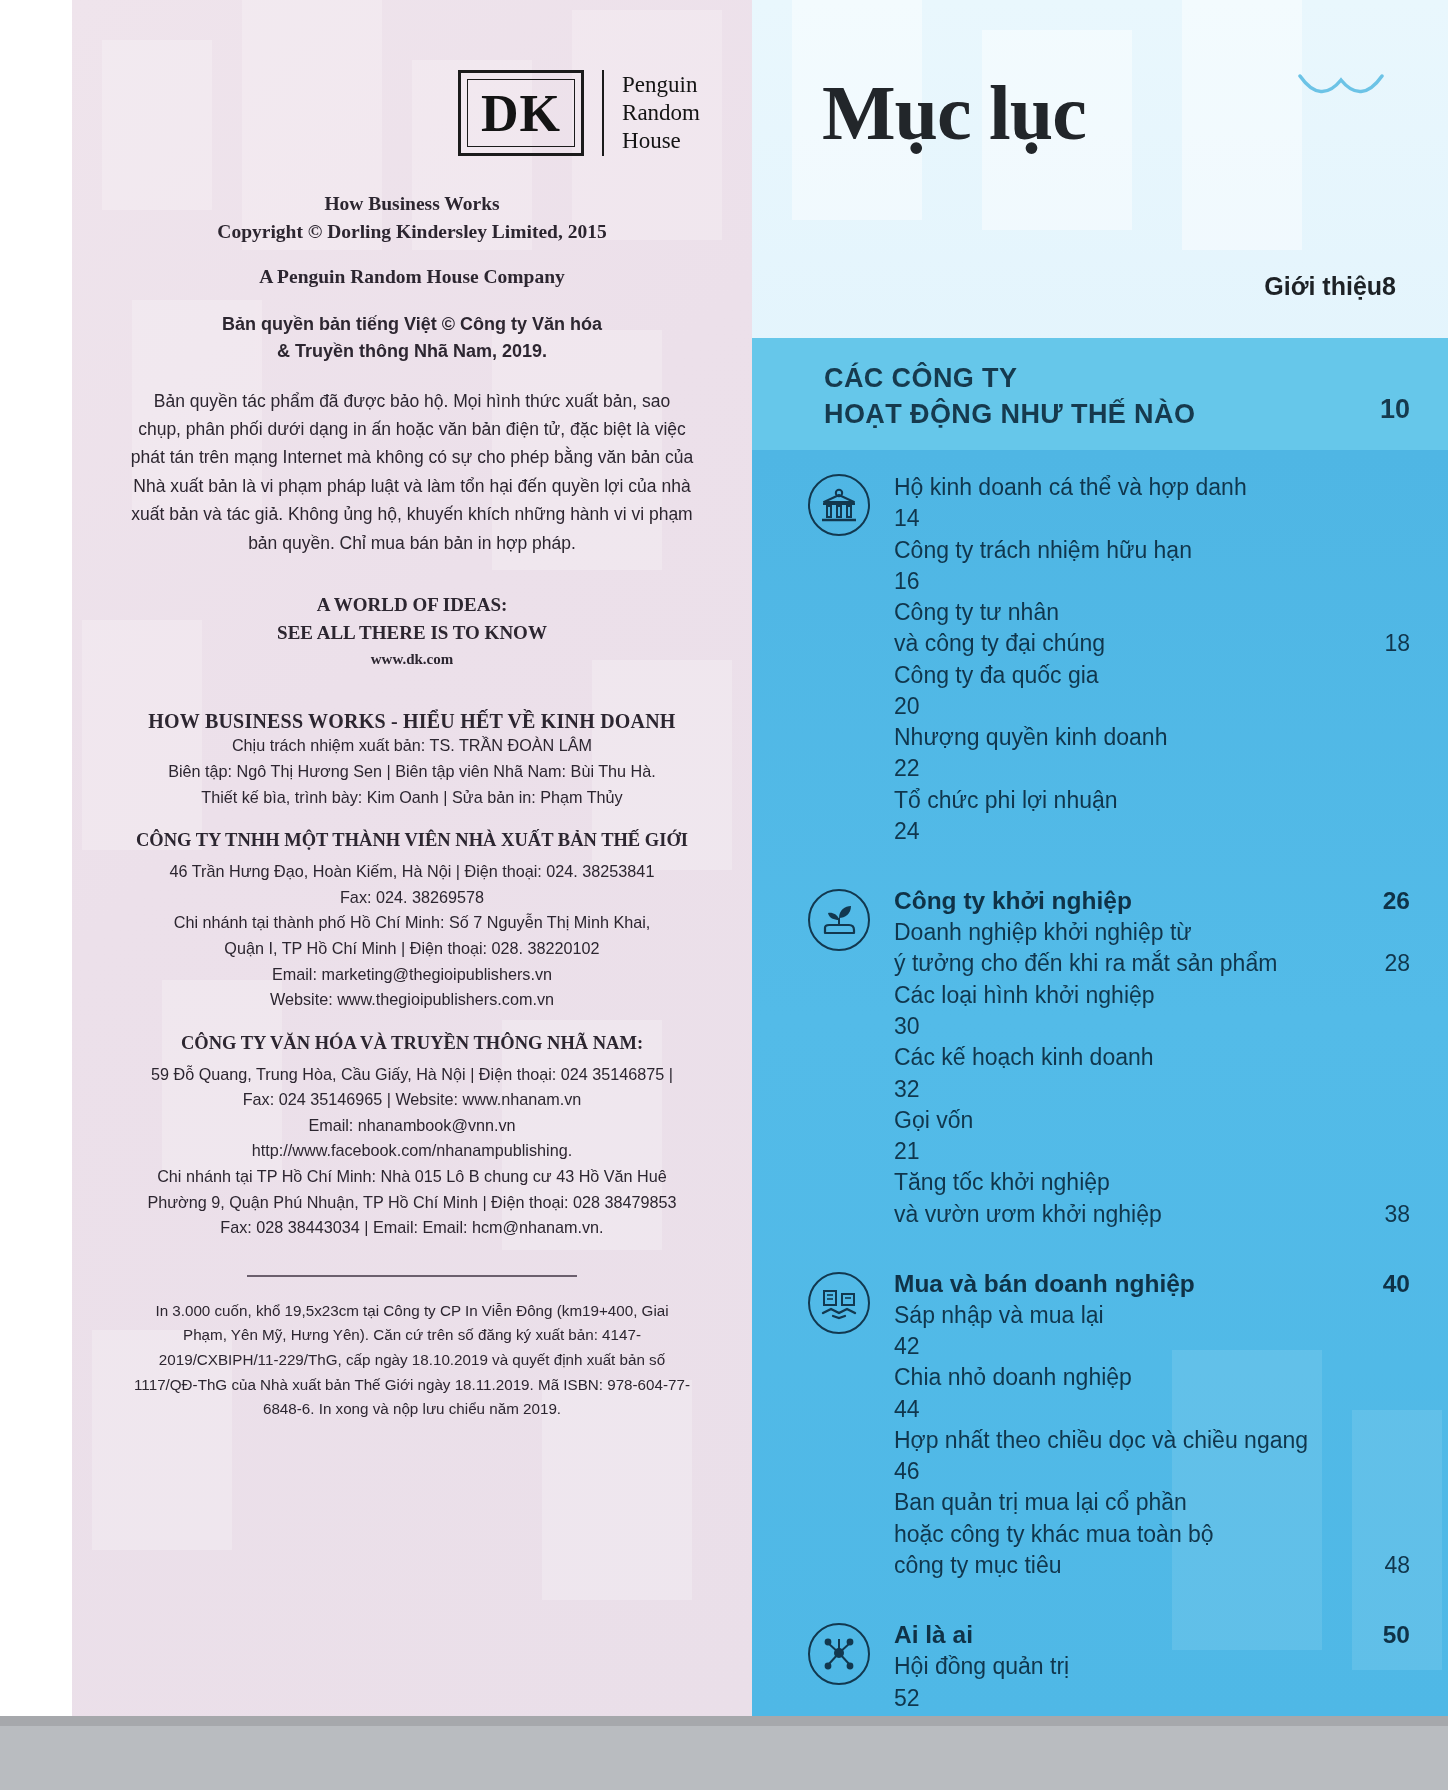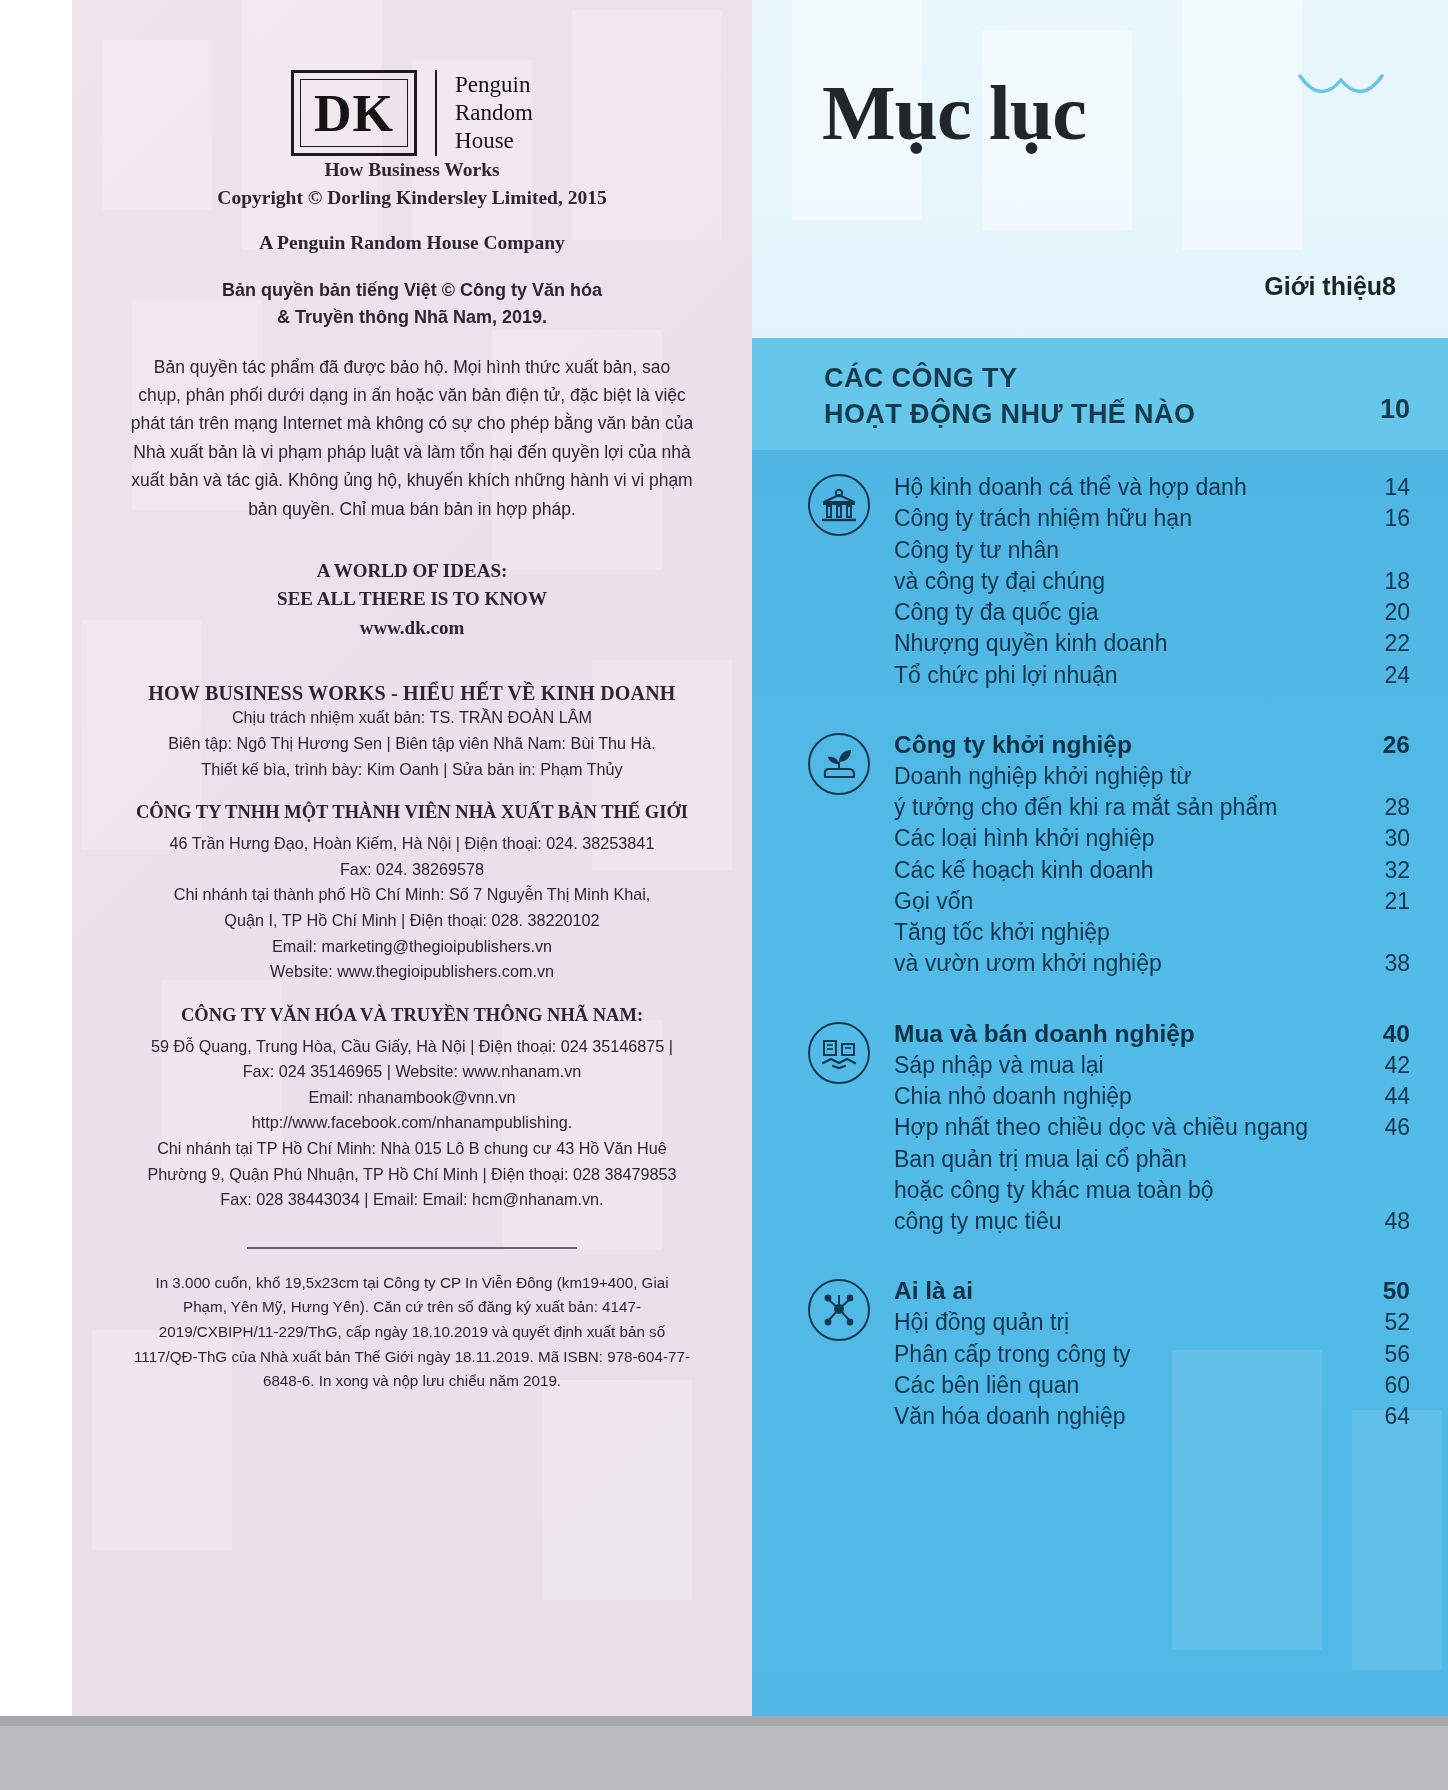--- a/index.html
+++ b/index.html
@@ -33,22 +33,22 @@
   }
   .left-inner {
     position: relative;
     padding: 56px 52px 0 52px;
     text-align: center;
     color: #2c2630;
   }
 
   
   .dk-logo {
-    display: flex; align-items: center; justify-content: center;
-    gap: 0px; margin-top: 14px; 
+    display: flex; align-items: center; justify-content: flex-end;
+    gap: 0px; margin-top: 14px; margin-bottom: 34px;
   }
   .dk-box {
     border: 3px solid #1b1b1b;
     width: 126px; height: 86px;
     display: flex; align-items: center; justify-content: center;
     font-family: "Liberation Serif", serif;
     font-weight: bold; font-size: 52px; letter-spacing: 1px;
     color: #141414;
     position: relative;
   }
@@ -91,21 +91,21 @@
     margin: 0 6px 30px 6px;
   }
   .cp-ideas {
     font-family: "Liberation Serif", serif;
     font-weight: bold;
     font-size: 19px;
     line-height: 1.5;
     margin-top: 34px;
     margin-bottom: 40px;
   }
-  .cp-ideas .url { font-size: 19px; text-align: center; }
+  .cp-ideas .url { font-size: 15px; text-align: center; }
 
   .cp-title {
     font-family: "Liberation Serif", serif;
     font-weight: bold;
     font-size: 20px;
     letter-spacing: 0.2px;
     margin-top: 28px;
     margin-bottom: 0;
   }
   .cp-lines {
@@ -200,20 +200,21 @@
     font-weight: bold; font-size: 24.5px;
     color: #0f3247;
     margin-bottom: 2px;
   }
   .entry {
     display: flex; justify-content: space-between; align-items: baseline;
     font-family: "Liberation Sans", sans-serif;
     font-size: 23px;
     color: #10364d;
     line-height: 1.36;
+    flex-direction: column;
   }
   .entry .label { padding-right: 10px; }
   .entry .pg { white-space: nowrap; }
   .entry.multi { display: block; }
   .entry.multi .row2 { display: flex; justify-content: space-between; align-items: baseline; }
 
   .icon-circle {
     position: absolute; left: 56px; top: 2px;
     width: 62px; height: 62px; border-radius: 50%;
     border: 2.5px solid #12384f;

